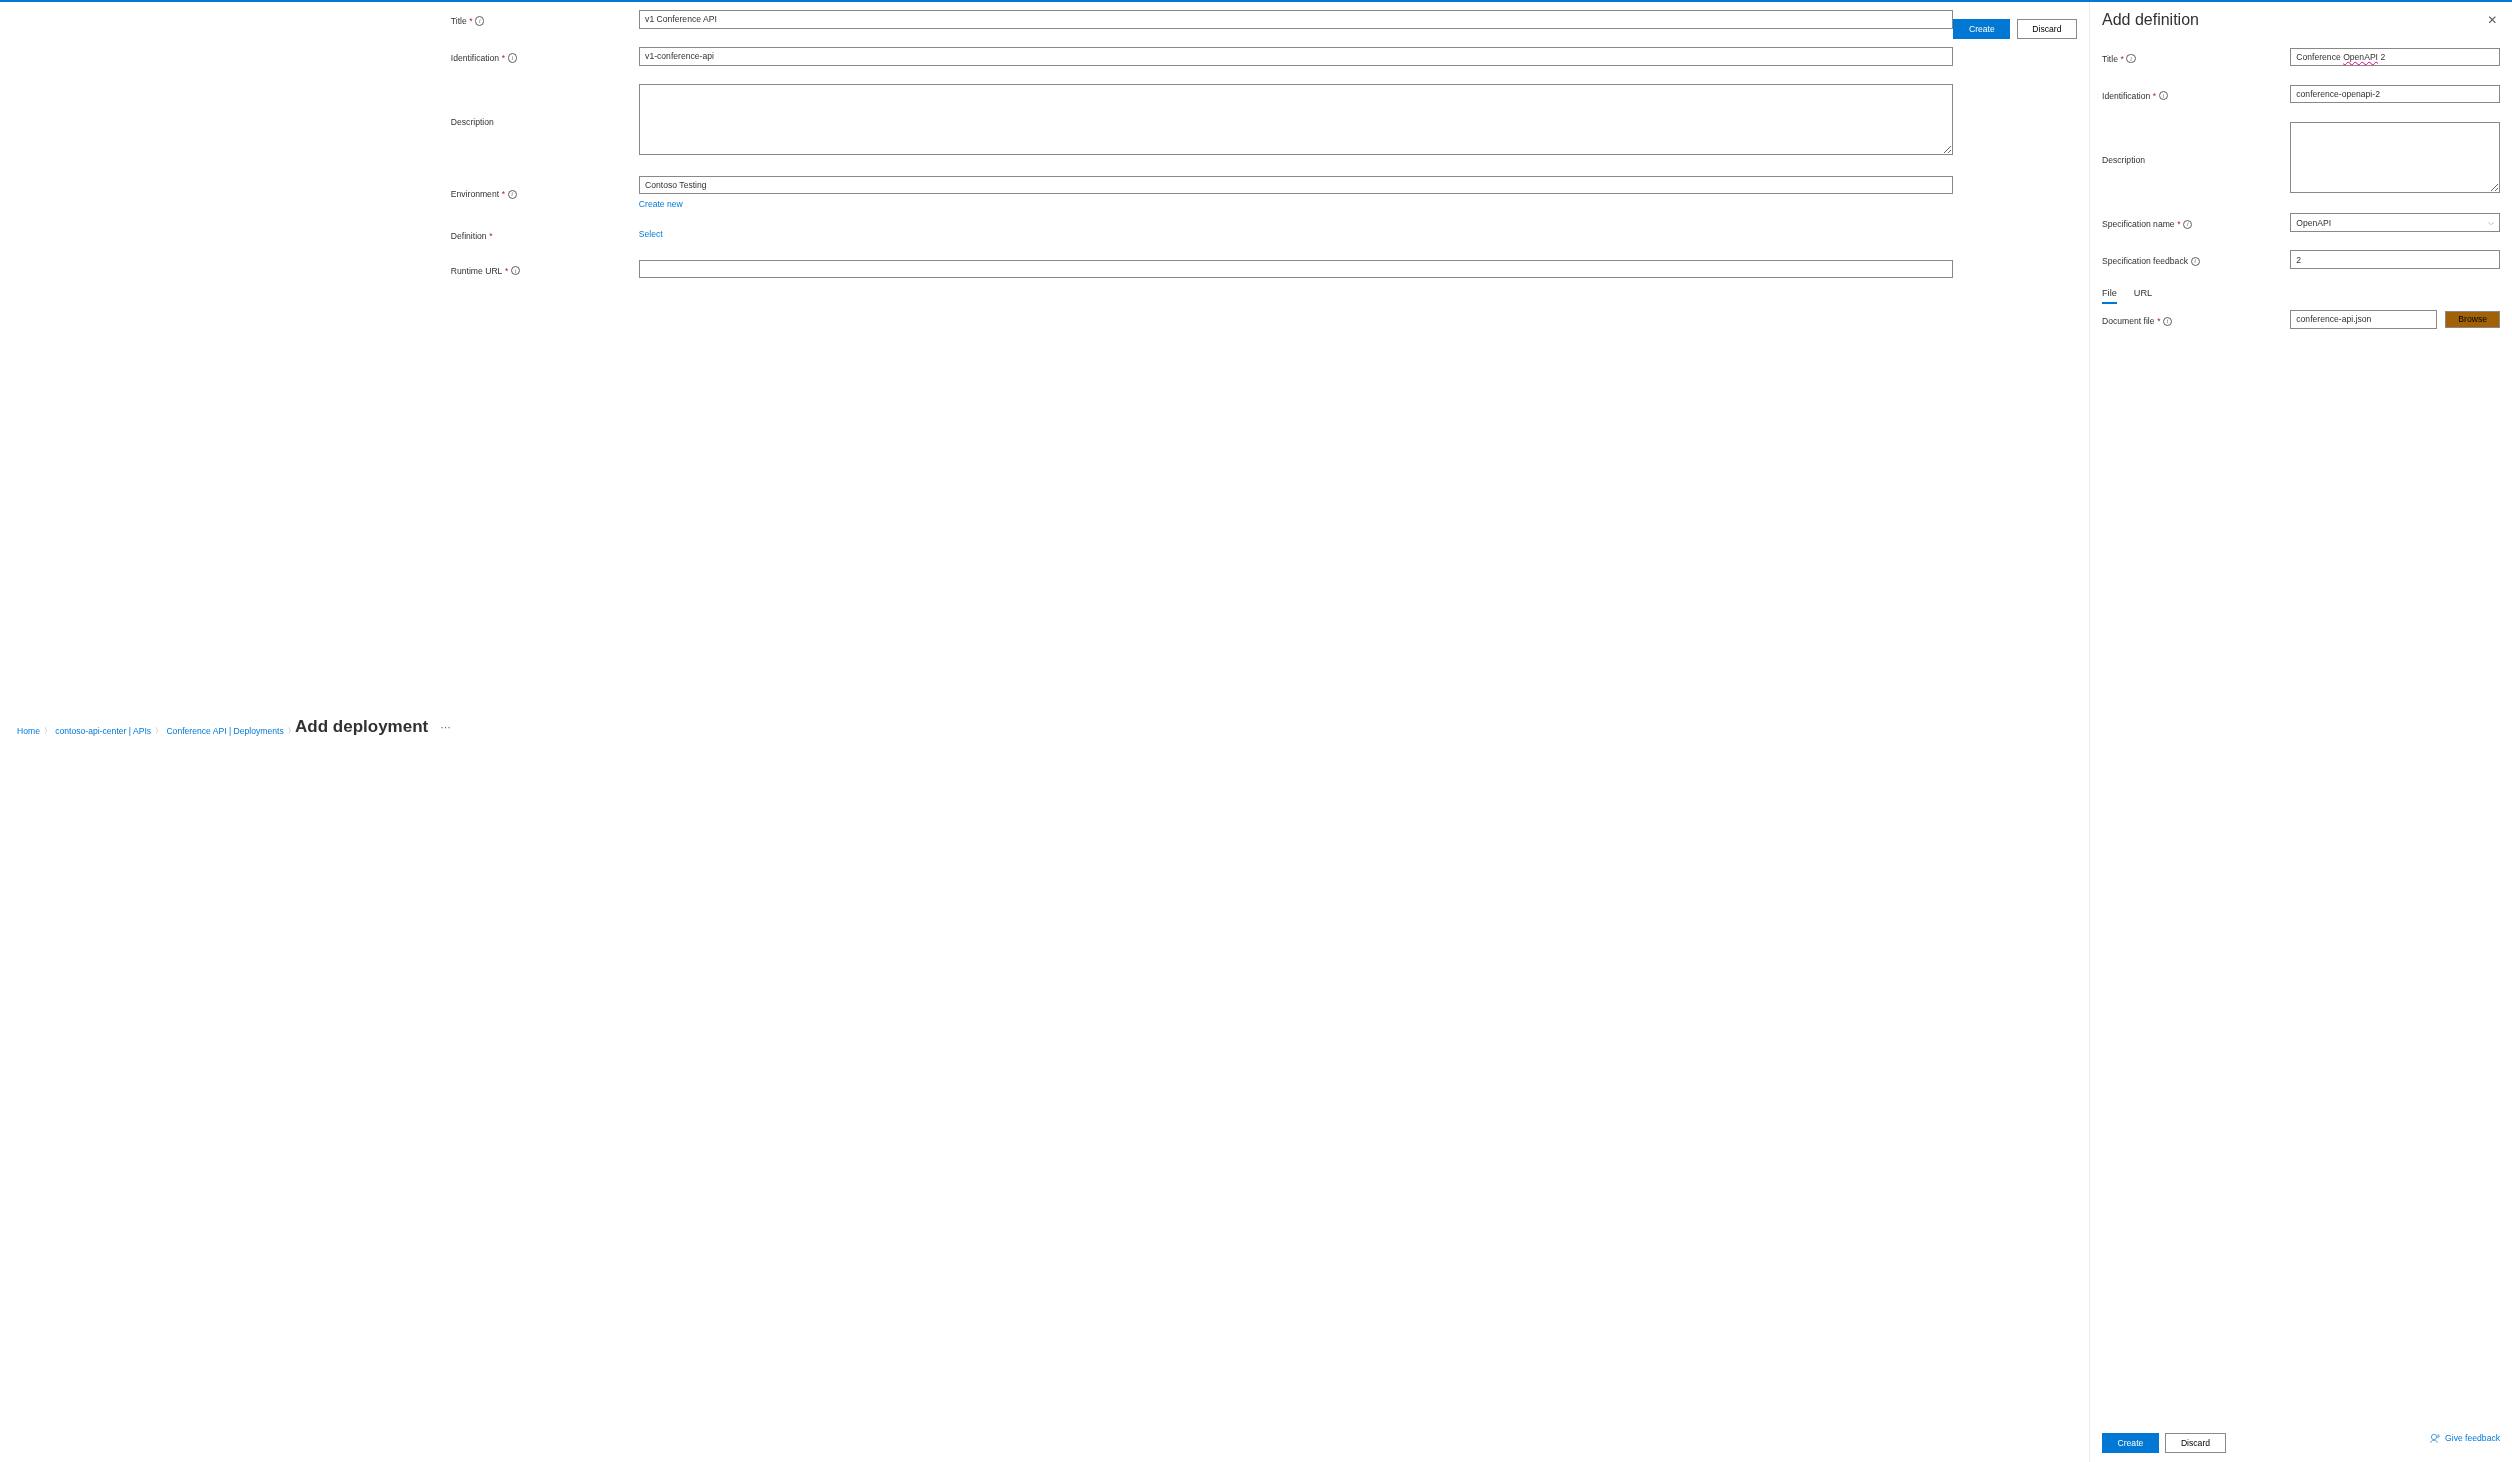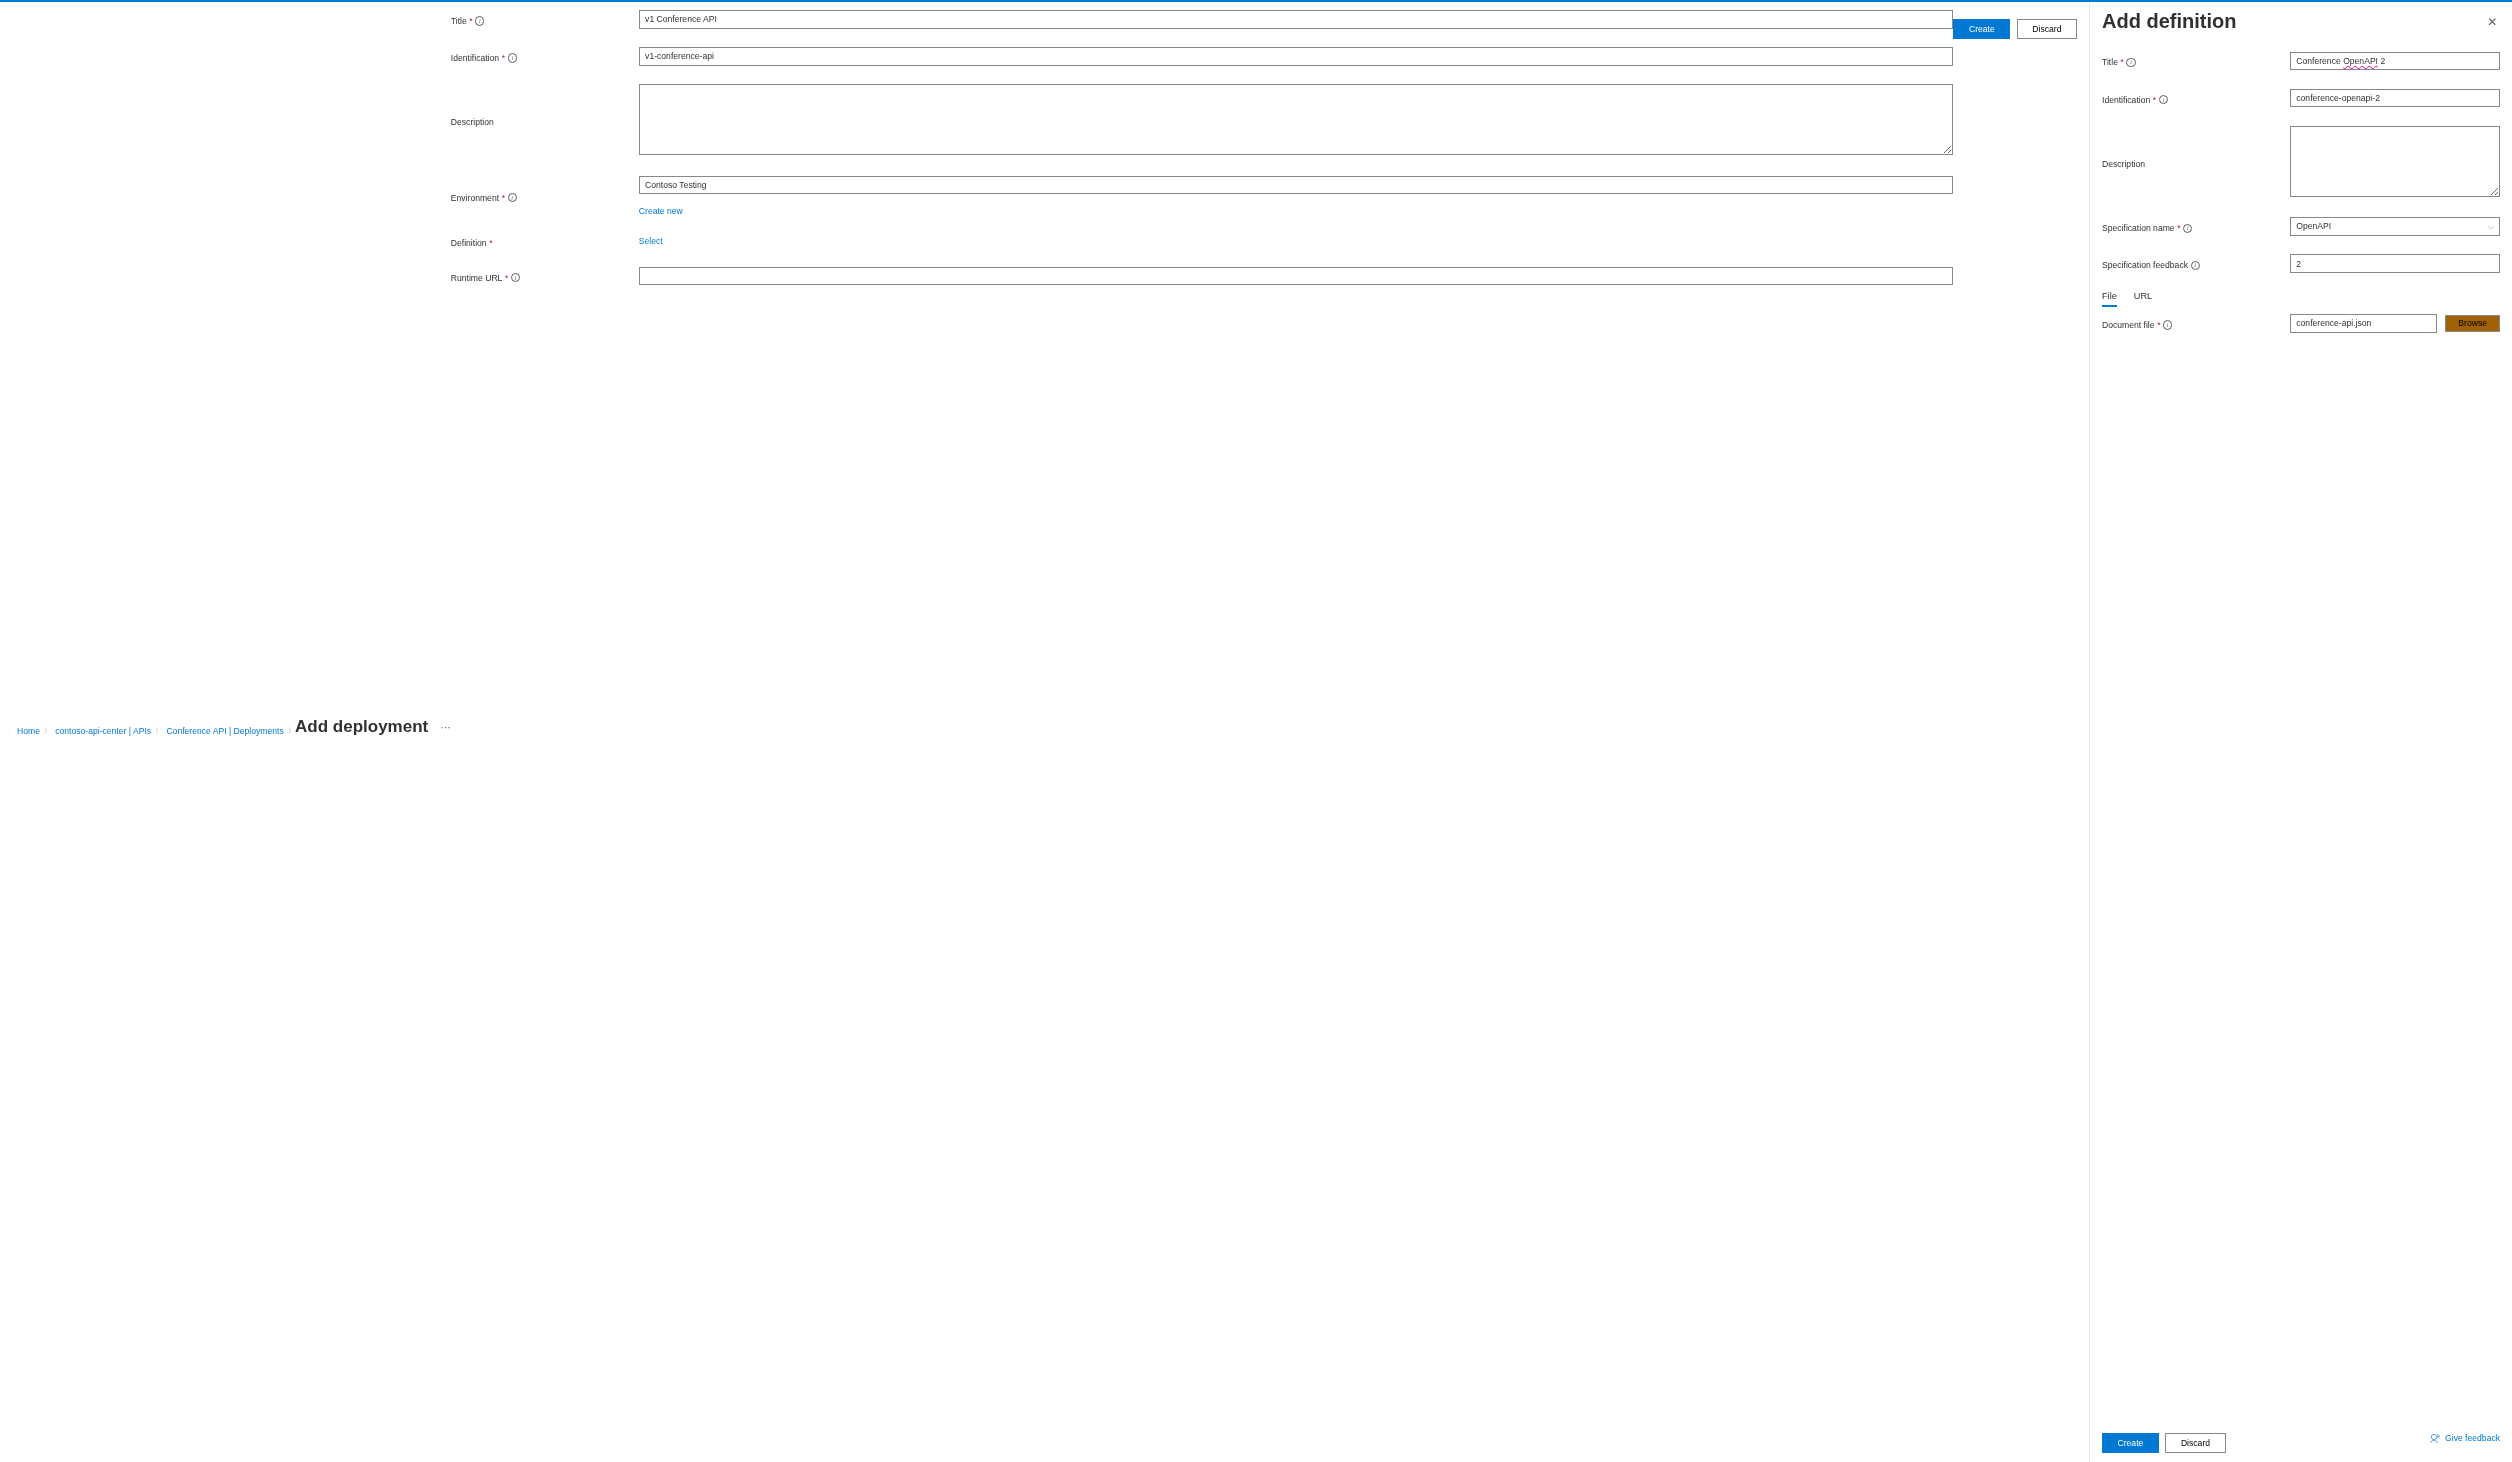--- a/index.html
+++ b/index.html
@@ -17,21 +17,21 @@
 
     .breadcrumb { display: flex; align-items: center; gap: 4px; font-size: 8.6px; margin-bottom: 9.2px; flex-wrap: wrap; }
     .breadcrumb a { color: #0078d4; text-decoration: none; cursor: pointer; }
     .breadcrumb .chev { color: #605e5c; font-size: 7.3px; }
 
     .page-header { display: flex; align-items: center; gap: 12px; margin-bottom: 18.5px; }
     .page-title { font-size: 17px; font-weight: 600; }
     .ellipsis { color: #605e5c; font-size: 10.6px; cursor: pointer; }
 
     .panel-header { display: flex; align-items: center; justify-content: space-between; margin-bottom: 18.5px; }
-    .panel-title { font-size: 20px; font-weight: 700; }
+    .panel-title { font-size: 16px; font-weight: 400; }
     .close-x { font-size: 12px; color: #605e5c; cursor: pointer; padding: 2.6px; }
 
     .form { flex: 1; overflow: auto; }
     .form-row { display: flex; align-items: center; margin-bottom: 18.5px; }
     .form-label { width: 188px; flex-shrink: 0; padding-top: 3.3px; font-size: 8.6px; display: flex; align-items: center; gap: 2.6px; }
     .side .form-label { width: 188px; }
     .req { color: #a4262c; }
     .info-icon { display: inline-flex; width: 9.2px; height: 9.2px; border: 0.7px solid #605e5c; border-radius: 50%; align-items: center; justify-content: center; font-size: 6px; color: #605e5c; font-style: italic; font-family: Georgia, serif; }
     .form-control { flex: 1; }
 
@@ -42,21 +42,21 @@
       font-size: 8.6px;
       font-family: inherit;
       background: #fff;
       color: #323130;
     }
     textarea { height: 71px; resize: both; }
     .select { display: flex; justify-content: space-between; align-items: center; cursor: pointer; }
     .select .chevd { font-size: 7.3px; color: #605e5c; }
 
     .link { color: #0078d4; cursor: pointer; font-size: 8.6px; display: inline-block; }
-    .underlabel { margin-top: 12px; }
+    .underlabel { margin-top: 5px; }
 
     .tabs { display: flex; gap: 17px; border-bottom: none; margin-bottom: 6.6px; }
     .tab { padding-bottom: 4px; font-size: 9.2px; cursor: pointer; color: #323130; }
     .tab.active { border-bottom: 2px solid #0078d4; font-weight: 400; }
 
     .file-row { display: flex; gap: 8px; align-items: center; }
     .file-row input { flex: 1; }
     .browse-btn { border: 0.7px solid #8a8886; background: #a16207; padding: 2.6px 12px; font-size: 8.6px; cursor: pointer; font-family: inherit; }
 
     .footer { display: flex; align-items: flex-start; gap: 6.6px; padding: 9.2px 0; border-top: none; }

